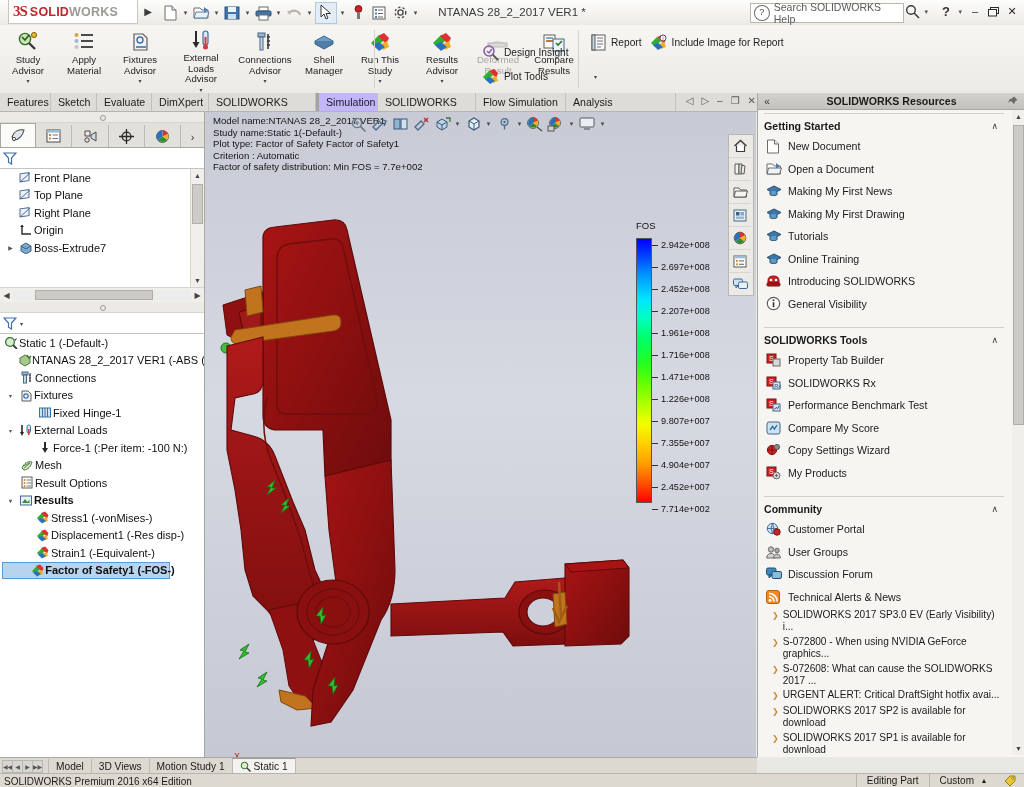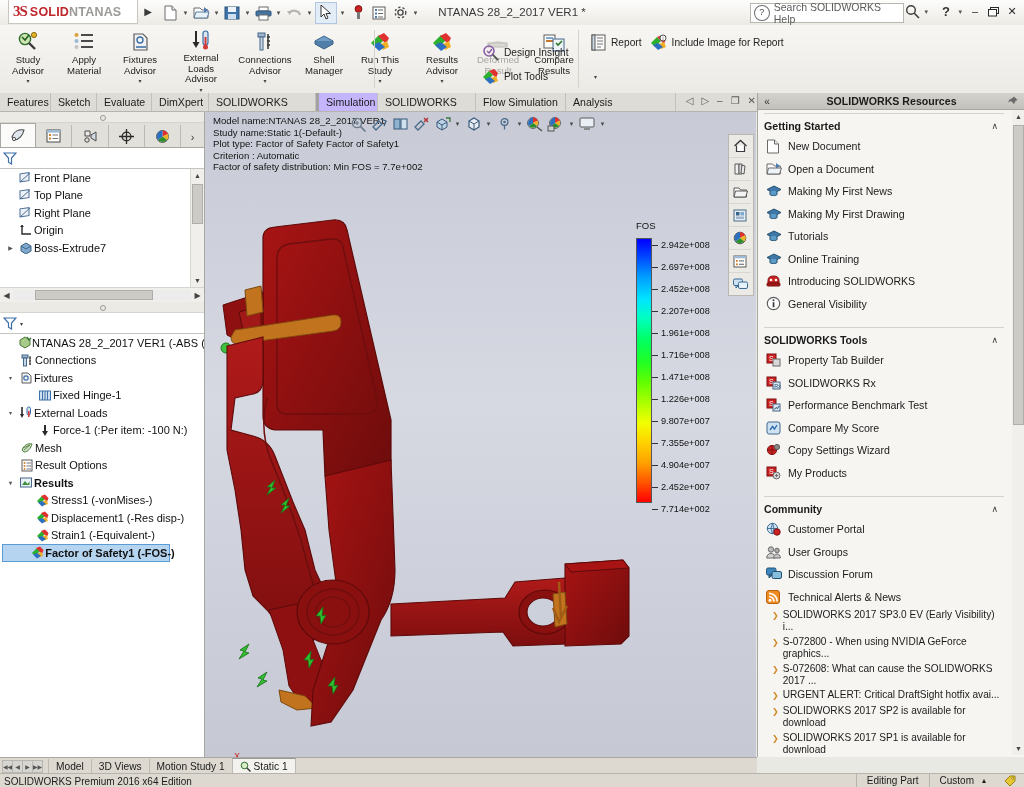--- a/index.html
+++ b/index.html
@@ -148,21 +148,21 @@
 </head>
 <body>
 
 <div id="app">
 
   <div class="titlebar">
     <div class="doc-title">NTANAS 28_2_2017 VER1  *</div>
 
     <div class="logo-box">
       <span class="logo-3ds">3S</span>
-      <span class="logo-sw"><span>SOLID</span><span class="wk">NTANAS</span></span>
+      <span class="logo-sw"><span>SOLID</span><span class="wk">WORKS</span></span>
     </div>
     <div class="tb-arrow">▶</div>
 
     <div class="tb-icons">
       <div class="tbi">
         <svg width="15" height="16" viewBox="0 0 15 16">
             <path d="M2 1h7l4 4v10H2z" fill="#fff" stroke="#6c6c6c"></path>
             <path d="M9 1v4h4" fill="#e7e7e7" stroke="#6c6c6c"></path>
           </svg>
       </div>
@@ -583,20 +583,30 @@
       </div>
 
     <div class="lp-filter">
       <svg width="14" height="13" viewBox="0 0 14 13">
           <path d="M1 1h12l-4.5 5v6l-3-1.8V6z" fill="#fff" stroke="#3c6fa8" stroke-width="1.2"></path>
         </svg>
       <span style="font-size:6px;color:#444;margin-left:3px;">▾</span>
     </div>
 
     <div class="tree" style="height:430px;">
+      <div class="trow" style="padding-left:2px">
+        <span class="tic">
+            <svg width="14" height="13" viewBox="0 0 14 13">
+              <circle cx="6" cy="6" r="4.4" fill="#d9ecc9" stroke="#2f6f2f" stroke-width="1.2"></circle>
+              <path d="M9 9l4 4" stroke="#3a3a3a" stroke-width="1.8"></path>
+              <path d="M9 1l1.5 2.5L13 2l-1.5 3" fill="#3a3a3a"></path>
+            </svg>
+          </span>
+        <span>Static 1 (-Default-)</span>
+      </div>
       <div class="trow" style="padding-left:18px">
         <span class="tic">
             <svg width="14" height="13" viewBox="0 0 14 13">
               <path d="M2 4l5-3 5 3v5l-5 3-5-3z" fill="#a7c98a" stroke="#4a7a3a"></path>
               <path d="M9 1l2 3 2-2" stroke="#2a6a2a" stroke-width="1.3" fill="none"></path>
             </svg>
           </span>
         <span>NTANAS 28_2_2017 VER1  (-ABS (1)-)</span>
       </div>
       <div class="trow" style="padding-left:18px">

